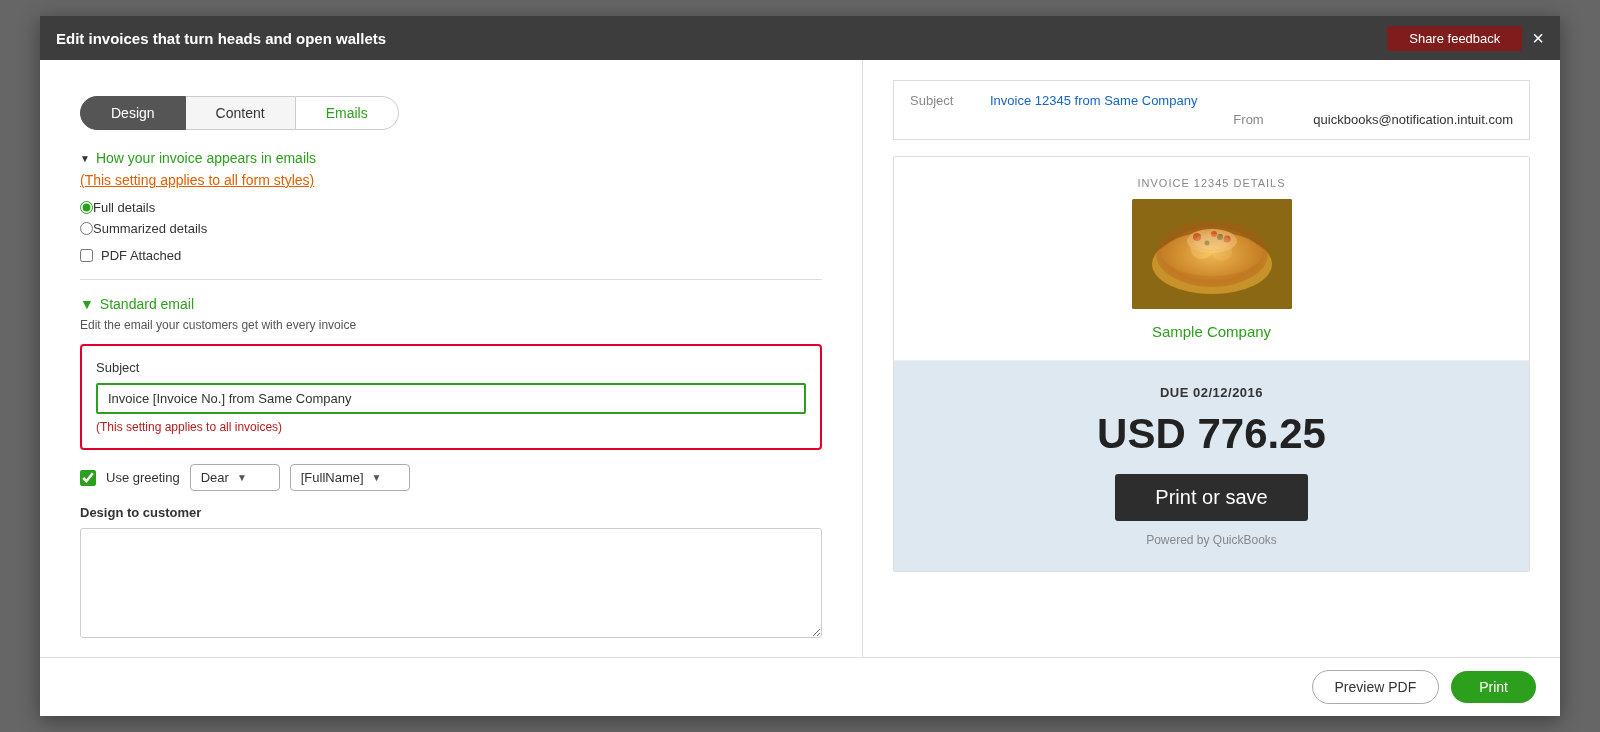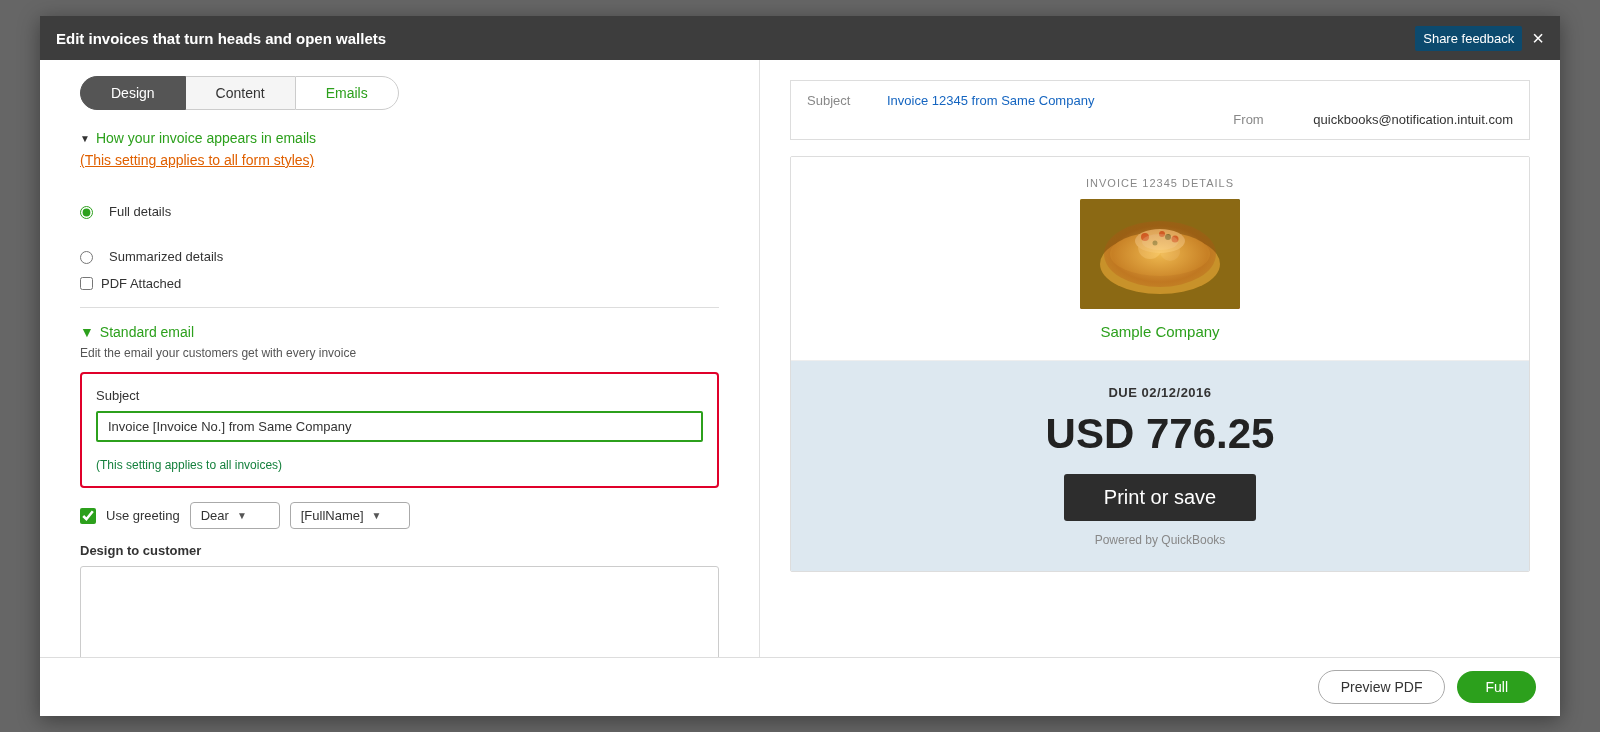--- a/index.html
+++ b/index.html
@@ -36,45 +36,45 @@
       font-size: 15px;
       font-weight: bold;
       color: #fff;
     }
     .header-right {
       display: flex;
       align-items: center;
       gap: 10px;
     }
     .share-feedback-btn {
-      background: #0c4a6e;
+      background: #7f1d1d;
       color: #fff;
       border: none;
-      padding: 5px 8px;
+      padding: 5px 22px;
       font-size: 13px;
       cursor: pointer;
       border-radius: 2px;
     }
     .close-btn {
       background: none;
       border: none;
       color: #fff;
       font-size: 20px;
       cursor: pointer;
       line-height: 1;
     }
     .modal-body {
       display: flex;
       flex: 1;
       overflow: hidden;
     }
     
     .left-panel {
-      width: 720px;
-      padding: 16px 40px;
+      width: 823px;
+      padding: 36px 40px;
       overflow-y: auto;
       border-right: 1px solid #e0e0e0;
       flex-shrink: 0;
     }
     
     .tabs {
       display: flex;
       gap: 0;
       margin-bottom: 20px;
     }
@@ -125,25 +125,24 @@
       text-decoration: underline;
     }
     .radio-group {
       display: flex;
       flex-direction: column;
       gap: 6px;
       margin-bottom: 12px;
     }
     .radio-item {
       display: flex;
-      align-items: flex-end;
-      gap: 16px;
-      font-size: 13px;
-      color: #333;
-      margin-top: 24px;
+      align-items: center;
+      gap: 0;
+      font-size: 13px;
+      color: #333;
     }
     .radio-item input[type="radio"] {
       accent-color: #2ca01c;
     }
     .checkbox-item {
       display: flex;
       align-items: center;
       gap: 8px;
       font-size: 13px;
       color: #333;
@@ -183,22 +182,22 @@
       width: 100%;
       border: 2px solid #2ca01c;
       border-radius: 2px;
       padding: 6px 10px;
       font-size: 13px;
       color: #333;
       outline: none;
     }
     .applies-note {
       font-size: 12px;
-      color: #15803d;
-      margin-top: 16px;
+      color: #b91c1c;
+      margin-top: 6px;
     }
     
     .greeting-row {
       display: flex;
       align-items: center;
       gap: 10px;
       margin-bottom: 14px;
     }
     .greeting-checkbox {
       accent-color: #2ca01c;
@@ -513,15 +512,15 @@
             <button class="print-save-btn">Print or save</button>
             <div class="powered-by">Powered by QuickBooks</div>
           </div>
         </div>
       </div>
     </div>
   </div>
 
   <div class="modal-footer">
     <button class="preview-pdf-btn">Preview PDF</button>
-    <button class="done-btn">Full</button>
+    <button class="done-btn">Print</button>
   </div>
 </div>
 
 </body></html>

